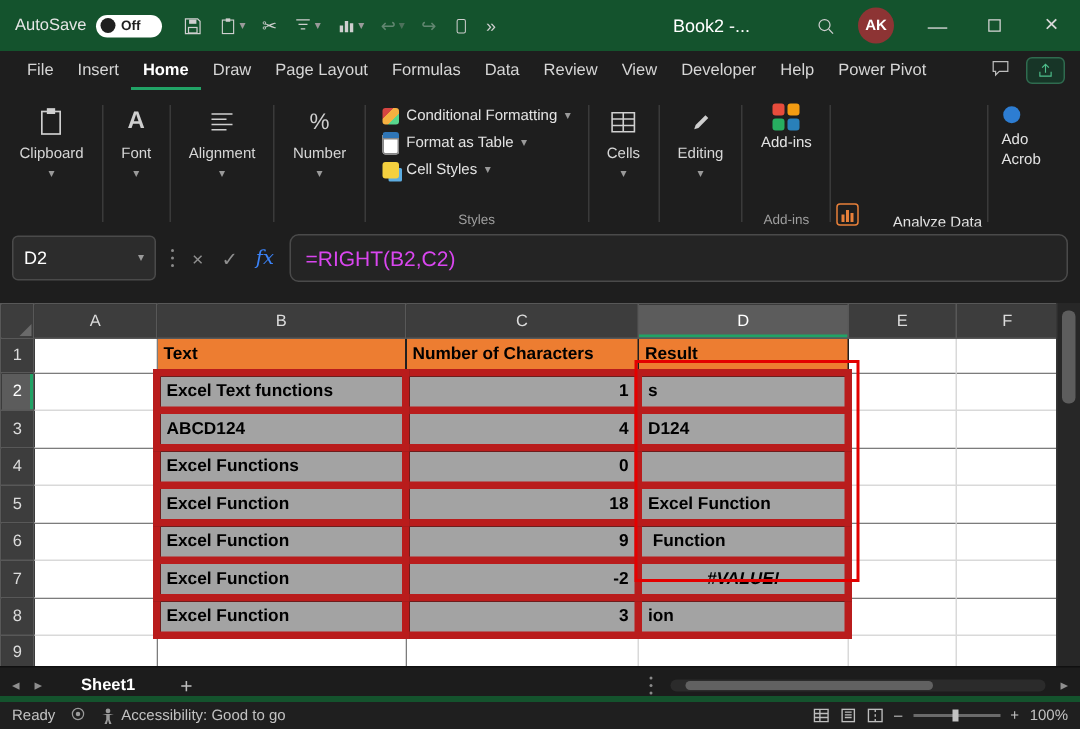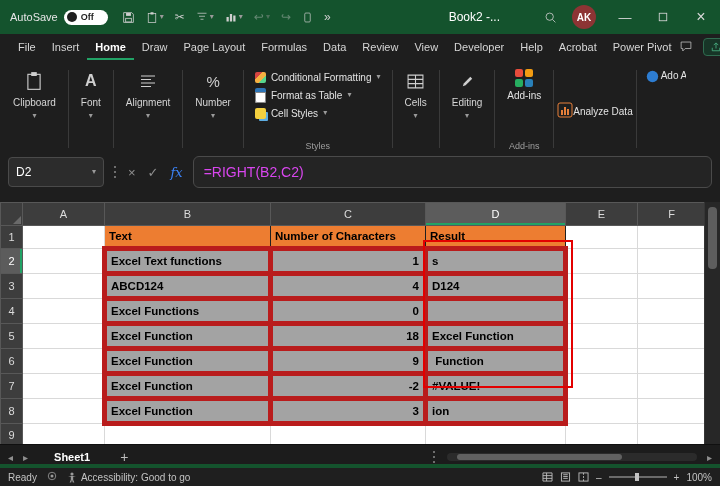--- a/index.html
+++ b/index.html
@@ -40,22 +40,22 @@
           border-bottom:1px solid #121212;display:flex;align-items:stretch;padding:4px 0 2px 4px;}
   .vsep{width:1px;background:#3a3a3a;margin:6px 3px;}
   .rgroup{display:flex;flex-direction:column;align-items:center;padding:5px 9px 2px;}
   .gicon{height:24px;display:flex;align-items:center;justify-content:center;color:#cfcfcf;}
   .glabel{font-size:10px;color:#d6d6d6;margin-top:4px;white-space:nowrap;}
   .gchev{font-size:8px;color:#9a9a9a;margin-top:3px;}
   .styles{display:flex;flex-direction:column;justify-content:flex-start;padding:4px 8px 2px;}
   .sitem{display:flex;align-items:center;gap:5px;font-size:10px;color:#e3e3e3;height:18px;white-space:nowrap;}
   .groupname{font-size:9px;color:#9f9f9f;text-align:center;margin-top:auto;padding-bottom:1px;}
   .bigbtn{display:flex;flex-direction:column;align-items:center;gap:3px;font-size:10px;color:#e3e3e3;}
-  .analyze{display:flex;align-items:center;gap:0;font-size:10px;color:#e3e3e3;padding-top:4px;white-space:nowrap;}
-  .adobe{width:40px;overflow:hidden;display:flex;flex-direction:row;align-items:flex-start;
+  .analyze{display:flex;align-items:flex-end;gap:22px;font-size:10px;color:#e3e3e3;padding-top:4px;white-space:nowrap;}
+  .adobe{width:40px;overflow:hidden;display:flex;flex-direction:column;align-items:flex-start;
          gap:2px;font-size:10px;color:#e3e3e3;padding:6px 0 0 6px;white-space:nowrap;}
   .sq{display:inline-block;border-radius:2px;}
 
   
   .fbar{position:absolute;top:151px;left:0;right:0;height:42px;display:flex;align-items:center;
         gap:8px;padding:0 8px;background:#1e1e1e;}
   .namebox{width:80px;height:28px;background:#2c2c2c;border:1px solid #4a4a4a;border-radius:4px;
            display:flex;align-items:center;justify-content:space-between;padding:0 7px;font-size:12px;color:#fff;}
   .vdots{width:2px;height:2px;border-radius:50%;background:#8a8a8a;
          box-shadow:0 -5px 0 #8a8a8a,0 5px 0 #8a8a8a;margin:0 2px;}
@@ -73,21 +73,21 @@
   .sheet th.sel{background:#5c5c5c;color:#fff;}
   .sheet th.csel{box-shadow:inset 0 -2px 0 #21A366;}
   .sheet th.rsel{box-shadow:inset -2px 0 0 #21A366;}
   .corner{position:relative;}
   .corner::after{content:"";position:absolute;right:1px;bottom:1px;border-left:8px solid transparent;
                  border-bottom:8px solid #6a6a6a;}
   .sheet td{background:#fff;border:1px solid #d9d9d9;color:#000;font-size:11.5px;padding:0 4px;white-space:pre;}
   .sheet td.o{background:#ED7D31;border:1px solid #202020;font-weight:bold;}
   .sheet td.g{background:#a3a3a3;border:5px solid #b91c1c;font-weight:600;}
   .sheet td.num{text-align:right;}
-  .sheet td.err{text-align:left;}
+  .sheet td.err{text-align:center;font-style:italic;}
   .redbox{position:absolute;left:423px;top:38px;width:146px;height:144px;border:2px solid #E30000;pointer-events:none;}
   .vscroll{position:absolute;top:202px;right:0;width:15px;height:242px;background:#272727;border-left:1px solid #363636;}
   .vthumb{position:absolute;top:5px;left:3px;width:9px;height:62px;background:#5d5d5d;border-radius:4px;}
 
   
   .sheetbar{position:absolute;top:444px;left:0;right:0;height:24px;background:#1c1c1c;border-top:1px solid #101010;
             display:flex;align-items:center;padding:0 8px;gap:10px;font-size:11px;}
   .navarrow{color:#8f8f8f;font-size:10px;}
   .stab{height:24px;display:flex;align-items:center;padding:0 16px;color:#fff;font-weight:bold;
         box-shadow:inset 0 -2px 0 #cfcfcf;}
@@ -195,21 +195,20 @@
     <div class="rtab">Insert</div>
     <div class="rtab active">Home</div>
     <div class="rtab">Draw</div>
     <div class="rtab">Page Layout</div>
     <div class="rtab">Formulas</div>
     <div class="rtab">Data</div>
     <div class="rtab">Review</div>
     <div class="rtab">View</div>
     <div class="rtab">Developer</div>
     <div class="rtab">Help</div>
-    <div class="rtab">Acrobat</div>
     <div class="rtab">Power Pivot</div>
     <div class="tabrow-right">
       <span>
         <svg width="14" height="13" viewBox="0 0 16 16">
             <path d="M2 2.5h12v8H7l-3 3v-3H2z" fill="none" stroke="#bdbdbd"></path>
           </svg>
       </span>
       <span class="sharebtn">
         <svg width="12" height="12" viewBox="0 0 16 16">
             <path d="M8 10V3M5 5.5 8 2.5l3 3" stroke="#4fc08d" fill="none"></path>

